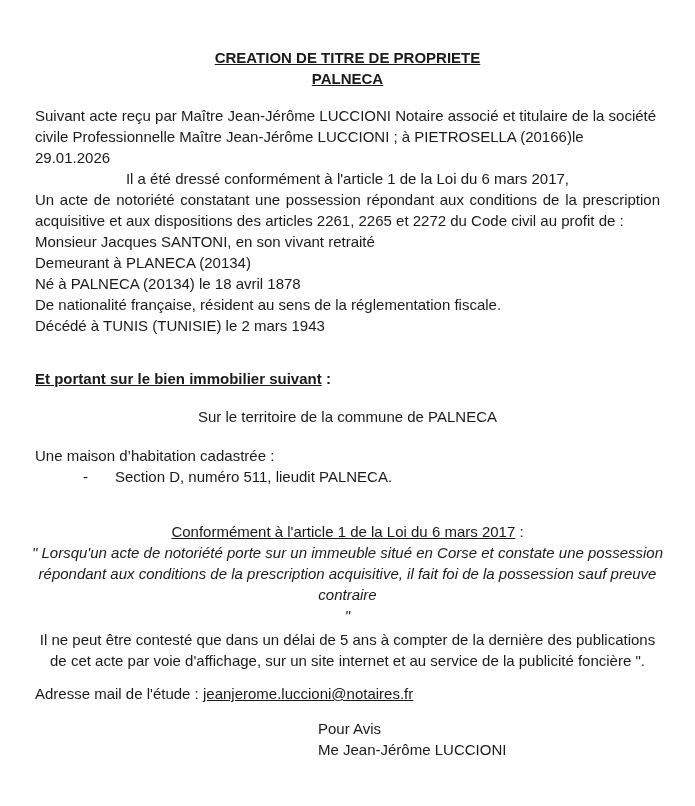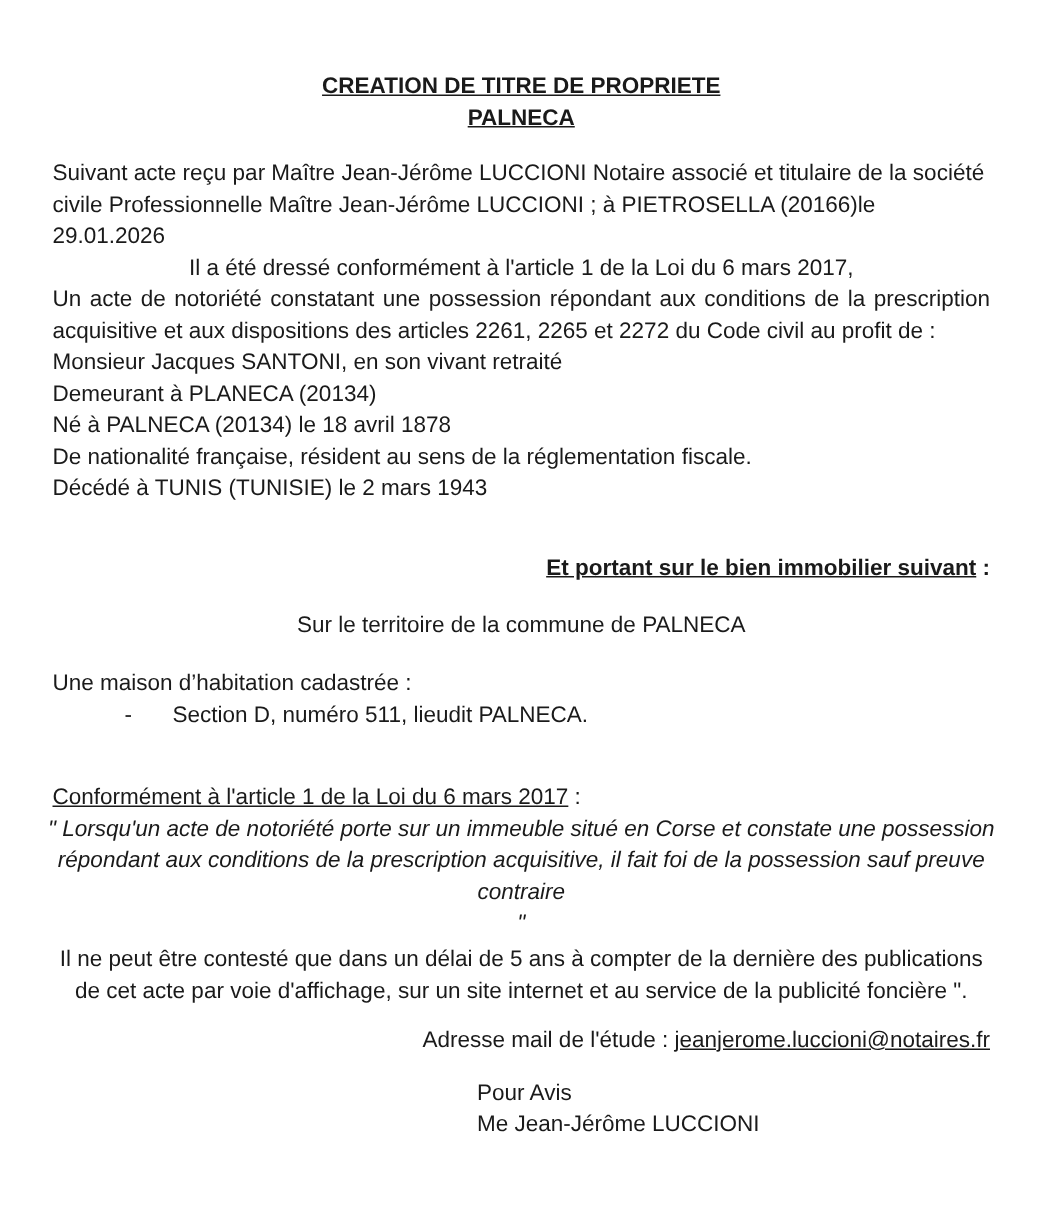--- a/index.html
+++ b/index.html
@@ -16,34 +16,34 @@
 
   .doc-title{text-align:center;font-weight:bold;}
   .u{text-decoration:underline;}
 
   .intro{margin-top:16px;}
   .drafted{text-align:center;}
   .act{text-align:justify;}
 
   .beneficiary div{white-space:nowrap;}
 
-  .property-heading{text-align:right;font-weight:bold;margin-top:32px;}
+  .property-heading{text-align:left;font-weight:bold;margin-top:32px;}
   .territory-heading{text-align:center;font-weight:normal;margin-top:17px;}
 
   .house-line{margin-top:18px;}
   .house-item{display:flex;padding-left:48px;}
   .house-item .dash{width:32px;flex:0 0 32px;}
 
-  .law-heading{text-align:left;margin-top:34px;}
+  .law-heading{text-align:center;margin-top:34px;}
   .quote{font-style:italic;text-align:center;margin:0 -12px;}
   .quote-close{font-style:italic;text-align:center;}
 
   .contest{text-align:center;margin-top:3px;}
 
-  .email-line{text-align:right;margin-top:12px;}
+  .email-line{text-align:left;margin-top:12px;}
   .email-link{color:inherit;text-decoration:underline;cursor:pointer;}
 
   .signoff{margin-top:14px;margin-left:283px;}
 </style>
 </head>
 <body>
 
 <div class="page">
 
   <div class="doc-title">

